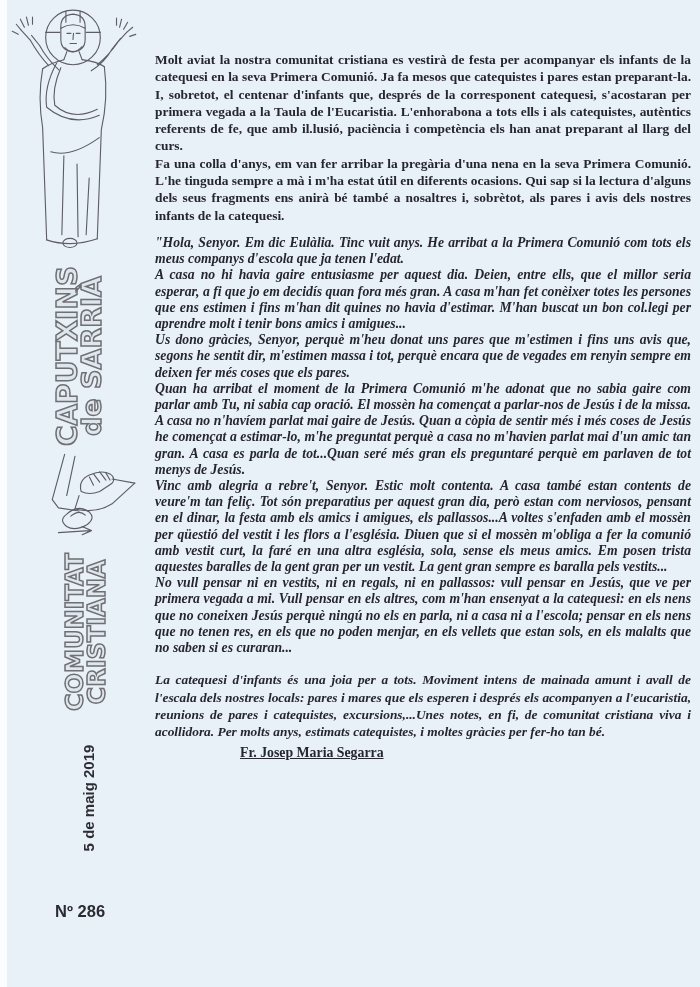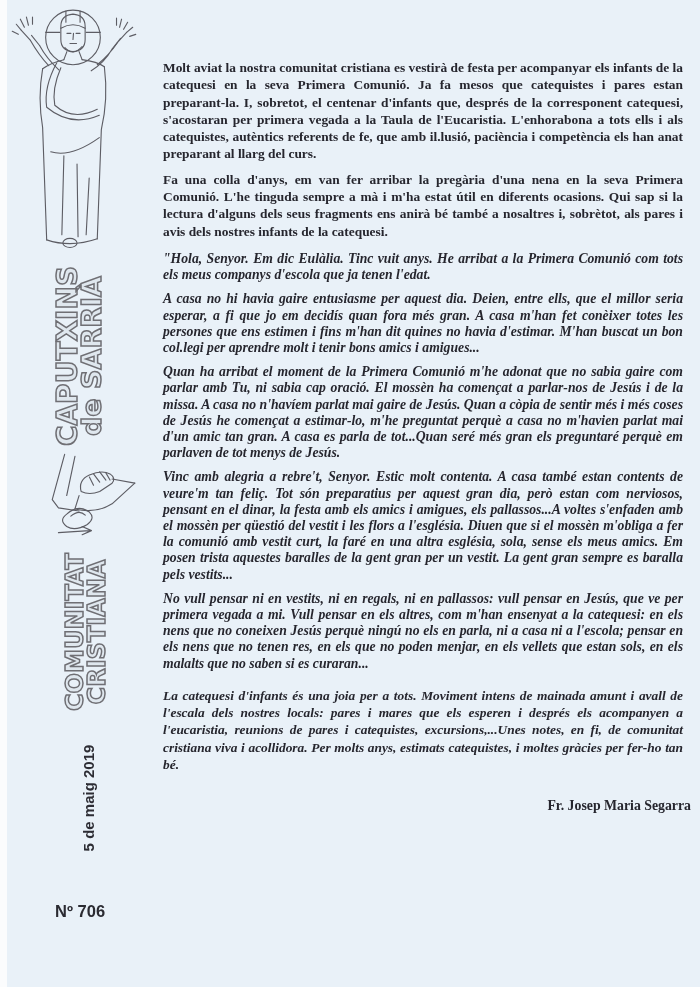--- a/index.html
+++ b/index.html
@@ -53,43 +53,44 @@
   
   .main-column {
     position: absolute; left: 155px; top: 51px; width: 536px;
   }
   .article-title {
     margin: 0 0 20px 0;
     font-size: 13.8px; font-weight: bold;
     letter-spacing: 0.25px;
     color: #24242c;
   }
-  p { margin: 8px; }
+  p { margin: 0; }
   .intro-para, .closing-para {
     text-align: justify;
     font-weight: bold;
     font-size: 13.4px;
     line-height: 17.3px;
     color: #26262e;
   }
   .quote-block { margin-top: 11px; }
   .quote-para {
     text-align: justify;
     font-weight: bold; font-style: italic;
     font-size: 13.7px;
     line-height: 16.2px;
     color: #26262e;
   }
   .closing-para { margin-top: 15px; font-style: italic; }
   .signature-line {
-    margin-top: 25px;
-    text-align: right;
+    margin-top: 5px;
+    text-align: left;
     padding-left: 85px;
     font-weight: bold;
     font-size: 13.8px;
+    text-decoration: underline;
   }
 </style>
 </head>
 <body>
 
 <div class="left-edge"></div>
 
 <div class="sidebar-art" style="left:8px; top:4px; width:132px; height:248px;">
   <svg width="132" height="248" viewBox="0 0 130 245" fill="none" stroke="#5d5d64" stroke-width="1.1" stroke-linecap="round" stroke-linejoin="round">
     <circle cx="64" cy="33" r="27"></circle>
@@ -135,30 +136,31 @@
   </svg>
 </div>
 
 <div class="rot-block" id="logo-comunitat">
   <div class="bubble-line l1">COMUNITAT</div>
   <div class="bubble-line l2">CRISTIANA</div>
 </div>
 
 <div class="rot-block" id="edition-date">5 de maig 2019</div>
 
-<div class="issue-number">Nº 706</div>
+<div class="issue-number">Nº 286</div>
 
 <div class="main-column">
 
   <p class="intro-para">Molt aviat la nostra comunitat cristiana es vestirà de festa per acompanyar els infants de la catequesi en la seva Primera Comunió. Ja fa mesos que catequistes i pares estan preparant-la. I, sobretot, el centenar d'infants que, després de la corresponent catequesi, s'acostaran per primera vegada a la Taula de l'Eucaristia. L'enhorabona a tots ells i als catequistes, autèntics referents de fe, que amb il.lusió, paciència i competència els han anat preparant al llarg del curs.</p>
   <p class="intro-para">Fa una colla d'anys, em van fer arribar la pregària d'una nena en la seva Primera Comunió. L'he tinguda sempre a mà i m'ha estat útil en diferents ocasions. Qui sap si la lectura d'alguns dels seus fragments ens anirà bé també a nosaltres i, sobrètot, als pares i avis dels nostres infants de la catequesi.</p>
 
   <div class="quote-block">
     <p class="quote-para">"Hola, Senyor. Em dic Eulàlia. Tinc vuit anys. He arribat a la Primera Comunió com tots els meus companys d'escola que ja tenen l'edat.</p>
     <p class="quote-para">A casa no hi havia gaire entusiasme per aquest dia. Deien, entre ells, que el millor seria esperar, a fi que jo em decidís quan fora més gran. A casa m'han fet conèixer totes les persones que ens estimen i fins m'han dit quines no havia d'estimar. M'han buscat un bon col.legi per aprendre molt i tenir bons amics i amigues...</p>
+    <p class="quote-para">Us dono gràcies, Senyor, perquè m'heu donat uns pares que m'estimen i fins uns avis que, segons he sentit dir, m'estimen massa i tot, perquè encara que de vegades em renyin sempre em deixen fer més coses que els pares.</p>
     <p class="quote-para">Quan ha arribat el moment de la Primera Comunió m'he adonat que no sabia gaire com parlar amb Tu,  ni sabia cap oració. El mossèn ha començat a parlar-nos de Jesús i de la missa. A casa no n'havíem parlat mai gaire de Jesús. Quan a còpia de sentir més i més coses de Jesús he començat a estimar-lo, m'he preguntat perquè a casa no m'havien parlat mai d'un amic tan gran. A casa es parla de tot...Quan seré més gran els preguntaré perquè em parlaven de tot menys de Jesús.</p>
     <p class="quote-para">Vinc amb alegria a rebre't, Senyor. Estic molt contenta. A casa també estan contents de veure'm tan feliç. Tot són preparatius per aquest gran dia, però estan com nerviosos, pensant en el dinar, la festa amb els amics i amigues, els pallassos...A voltes s'enfaden amb el mossèn per qüestió del vestit i les flors a l'església. Diuen que si el mossèn m'obliga a fer la comunió amb vestit curt, la faré en una altra església, sola, sense els meus amics. Em posen trista aquestes baralles de la gent gran per un vestit. La gent gran sempre es baralla pels vestits...</p>
     <p class="quote-para">No vull pensar ni en vestits, ni en regals, ni en pallassos: vull pensar en Jesús, que ve per primera vegada a mi. Vull pensar en els altres, com m'han ensenyat a la catequesi: en els nens que no coneixen Jesús perquè ningú no els en parla, ni a casa ni a l'escola;  pensar en els nens que no tenen res, en els que no poden menjar, en els vellets que estan sols, en els malalts que no saben si es curaran...</p>
   </div>
 
   <p class="closing-para">La catequesi d'infants és una joia per a tots. Moviment intens de mainada amunt i avall de l'escala dels nostres locals: pares i mares que els esperen i després els acompanyen a l'eucaristia, reunions de pares i catequistes, excursions,...Unes notes, en fi, de comunitat cristiana viva  i acollidora. Per molts anys, estimats catequistes, i moltes gràcies per fer-ho tan bé.</p>
 
   <div class="signature-line">Fr. Josep Maria Segarra</div>
 </div>
 

